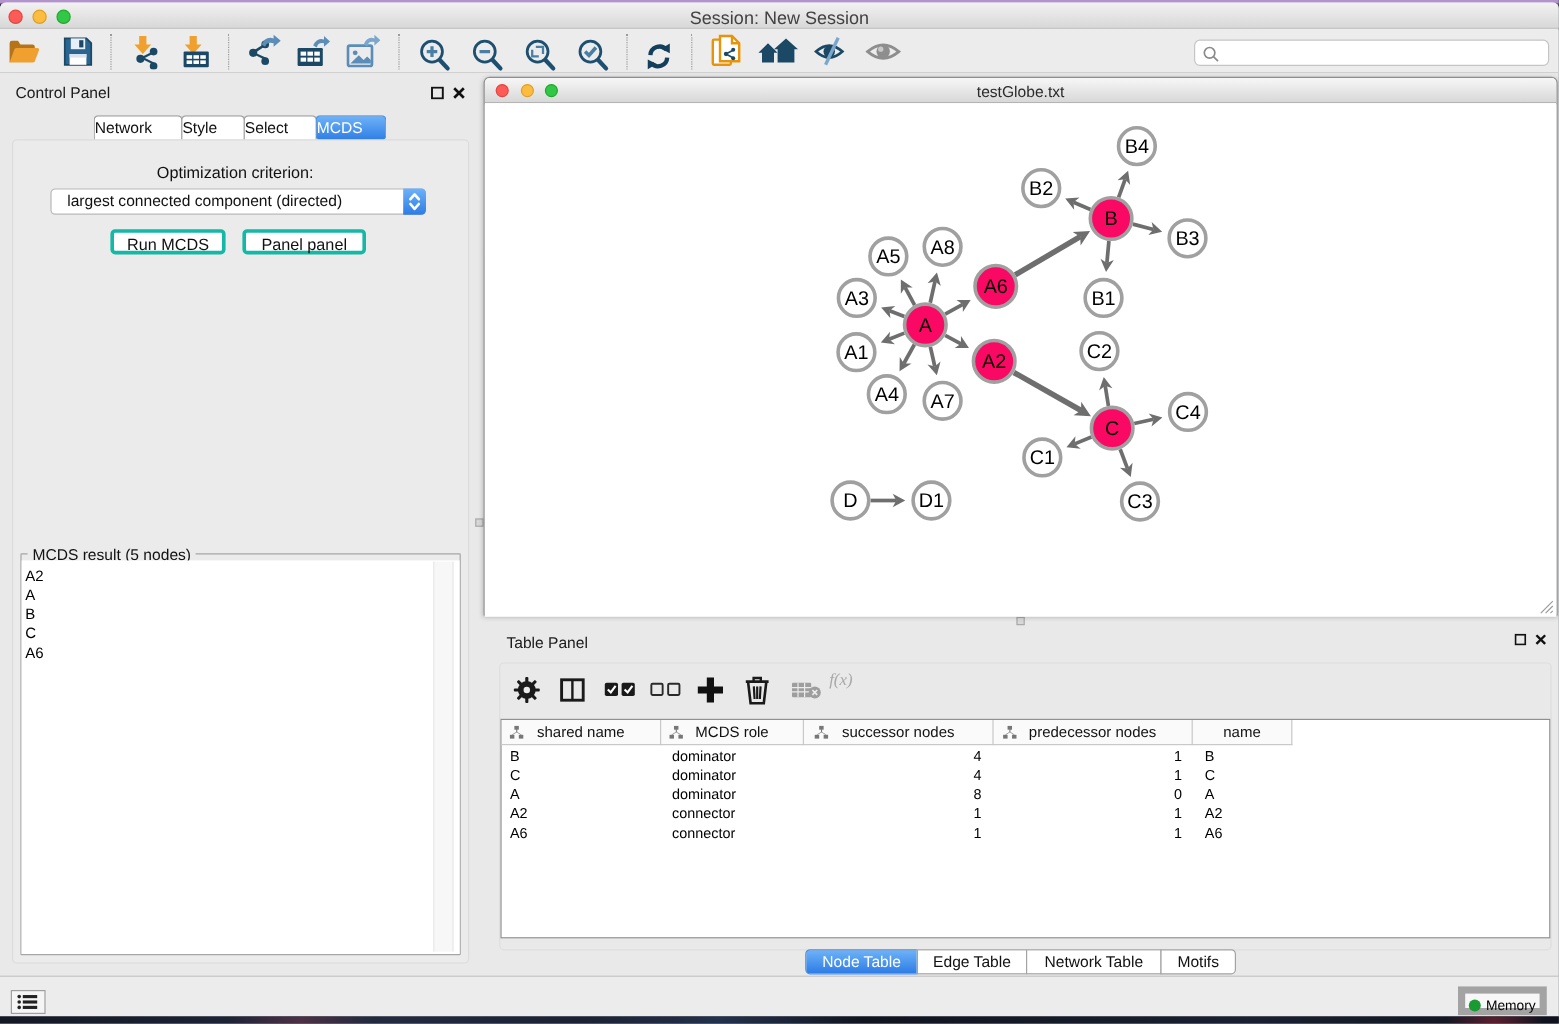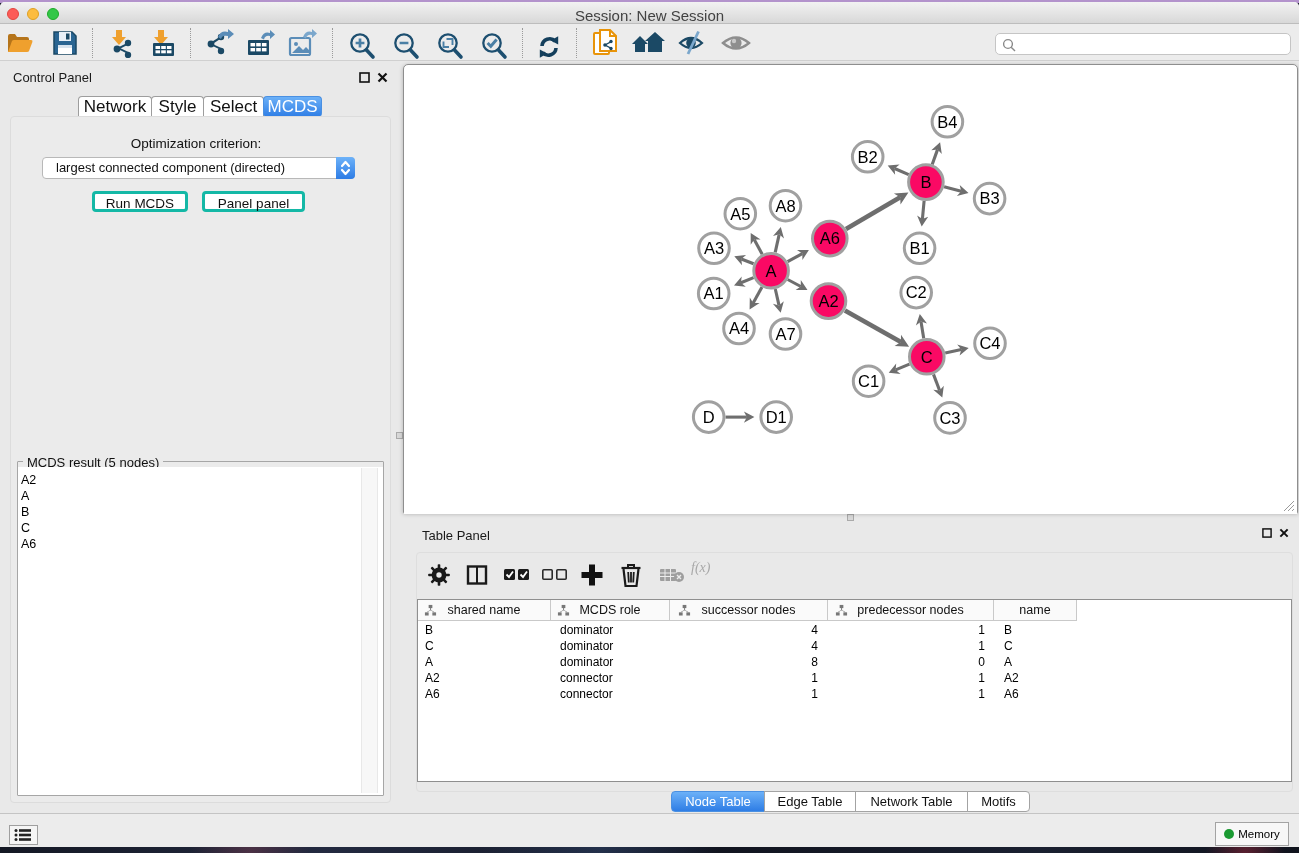--- a/index.html
+++ b/index.html
@@ -19,21 +19,21 @@
 #toolbar{left:0;top:23px;width:1299px;height:36px;background:#ececec;border-bottom:1px solid #d0d0d0}
 .tsep{top:3px;height:30px;width:0;border-left:1px dotted #9a9a9a}
 .ticon{top:3px;width:30px;height:30px}
 #search{left:995px;top:8px;width:296px;height:22px;background:#fff;border:1px solid #c5c5c5;border-radius:5px}
 
 #main{left:0;top:59px;width:1299px;height:752px;background:#e9e9e9}
 
 #cpTitle{left:13px;top:9px;font-size:13px;color:#1a1a1a}
 .winbtn{top:11px;font-size:12px;color:#111}
 #cpTabs{left:0px;top:35px;width:392px;height:22px}
-.tab{position:absolute;top:0;height:21px;background:#fff;border:1px solid #9d9d9d;border-bottom:none;border-radius:4px 4px 0 0;font-size:17px;color:#111;text-align:center;line-height:20px}
+.tab{position:absolute;top:0;height:21px;background:#fff;border:1px solid #9d9d9d;border-bottom:none;border-radius:4px 4px 0 0;font-size:13px;color:#111;line-height:20px}
 .tabsel{background:linear-gradient(#6cb1f8,#2e7de5);color:#fff;border-color:#4a90e2;border-radius:4px}
 #cpBody{left:10px;top:55px;width:381px;height:687px;background:#ebebeb;border:1px solid #dcdcdc;border-radius:4px}
 #optlabel{left:0;top:75px;width:392px;text-align:center;font-size:13.5px;color:#111}
 #combo{left:42px;top:96px;width:313px;height:22px;background:#fff;border:1px solid #b8b8b8;border-radius:4px;font-size:13px;color:#111;line-height:20px;padding-left:13px}
 #comboBtn{left:336px;top:96px;width:19px;height:22px;background:linear-gradient(#6db2f9,#2d7ce5);border-radius:0 4px 4px 0;color:#fff}
 .pbtn{position:absolute;top:130px;height:21px;background:#fff;border:3px solid #14b8a6;border-radius:4px;font-size:13.5px;color:#111;text-align:center;line-height:19px}
 #fieldset{left:17px;top:400px;width:367px;height:335px;border:1px solid #a6a6a6;border-radius:1px}
 #legend{left:23px;top:394px;background:#ebebeb;padding:0 4px;font-size:13px;color:#111}
 #listbox{left:18px;top:406px;width:365px;height:328px;background:#fff}
 #listbox{padding-top:5px}#listbox div{font-size:12.5px;color:#000;padding-left:3px;height:16px;line-height:16px}
@@ -54,21 +54,21 @@
 .th{position:absolute;top:0;height:21px;border-right:1px solid #c9c9c9;font-size:12.5px;color:#111;text-align:center;line-height:20px}
 .hicon{position:absolute;top:4px;width:13px;height:13px}
 .td{position:absolute;font-size:12px;color:#000;height:16px;line-height:16px}
 
 #btabs{left:0;top:272px;height:22px}
 .btab.tabsel{background:linear-gradient(#6cb1f8,#2e7de5);color:#fff;border-color:#4a90e2}
 .btab{position:absolute;top:0;height:21px;background:#fff;border:1px solid #a3a3a3;font-size:13px;color:#111;text-align:center;line-height:20px}
 
 #status{left:0;top:811px;width:1299px;height:34px;background:#ececec;border-top:1px solid #c4c4c4}
 #listBtn{left:9px;top:11px;width:29px;height:20px;background:#f5f5f5;border:1px solid #9f9f9f}
-#memBtn{left:1215px;top:8px;width:74px;height:24px;background:#f7f7f7;border:1px solid #a3a3a3;font-size:11.5px;color:#000;text-align:center;line-height:22px}
+#memBtn{left:1215px;top:8px;width:74px;height:24px;background:#f7f7f7;border:6px solid #a3a3a3;font-size:11.5px;color:#000;text-align:center;line-height:22px}
 .dot{display:inline-block;width:10px;height:10px;border-radius:50%;background:#1a9a32;margin-right:4px;vertical-align:-1px}
 #deskBottom{left:0;top:847px;width:1299px;height:6px;background:radial-gradient(circle at 250px 6px, rgba(120,60,80,0.5), transparent 60px),radial-gradient(circle at 1245px 7px, rgba(150,40,60,0.55), transparent 40px),radial-gradient(circle at 600px 2px, rgba(60,90,140,0.35), transparent 120px),linear-gradient(90deg,#141824,#232a40 25%,#11141f 55%,#1a2030 80%,#10131d)}
 .nav{fill:#1b4965}
 </style></head>
 <body>
 <div class="abs" id="deskTop"></div>
 <div class="abs" id="win">
 <div class="abs" id="titlebar">
  <div class="abs tl" id="tl1"></div>
       <div class="abs tl" id="tl2"></div>
@@ -242,20 +242,26 @@
         <div>A2</div>
         <div>A</div>
         <div>B</div>
         <div>C</div>
         <div>A6</div>
       </div>
  <div class="abs" id="lbScroll"></div>
  <div class="abs" style="left:396px;top:371px;width:7px;height:7px;background:#d8d8d8;border:1px solid #aaa"></div>
       <div class="abs" style="left:847px;top:453px;width:7px;height:7px;background:#d8d8d8;border:1px solid #aaa"></div>
       <div class="abs" id="frame">
+  <div class="abs" id="ftitle">
+   <div class="abs ftl" style="left:9px;background:#fc5b57;border:0.5px solid #e2463f"></div>
+   <div class="abs ftl" style="left:30px;background:#fcbc3f;border:0.5px solid #dfa023"></div>
+   <div class="abs ftl" style="left:50px;background:#33c748;border:0.5px solid #1eab29"></div>
+   <div class="abs" id="ftext">testGlobe.txt</div>
+  </div>
   <div class="abs" id="fcanvas">
 <svg width="893" height="426" viewBox="0 0 893 426" style="position:absolute;left:0;top:0">
 <line x1="349.6" y1="190.6" x2="336.9" y2="195.7" stroke="#6e6e6e" stroke-width="3.1"></line>
 <polygon points="330.0,198.5 337.7,189.4 336.9,195.7 341.8,199.8" fill="#6e6e6e"></polygon>
 <line x1="349.6" y1="176.8" x2="337.3" y2="172.0" stroke="#6e6e6e" stroke-width="3.1"></line>
 <polygon points="330.3,169.3 342.1,167.9 337.3,172.0 338.0,178.3" fill="#6e6e6e"></polygon>
 <line x1="358.0" y1="200.1" x2="349.2" y2="215.9" stroke="#6e6e6e" stroke-width="3.1"></line>
 <polygon points="345.6,222.4 345.8,210.5 349.2,215.9 355.6,216.0" fill="#6e6e6e"></polygon>
 <line x1="358.2" y1="167.2" x2="350.2" y2="152.5" stroke="#6e6e6e" stroke-width="3.1"></line>
 <polygon points="346.7,145.9 356.6,152.5 350.2,152.5 346.7,157.8" fill="#6e6e6e"></polygon>

